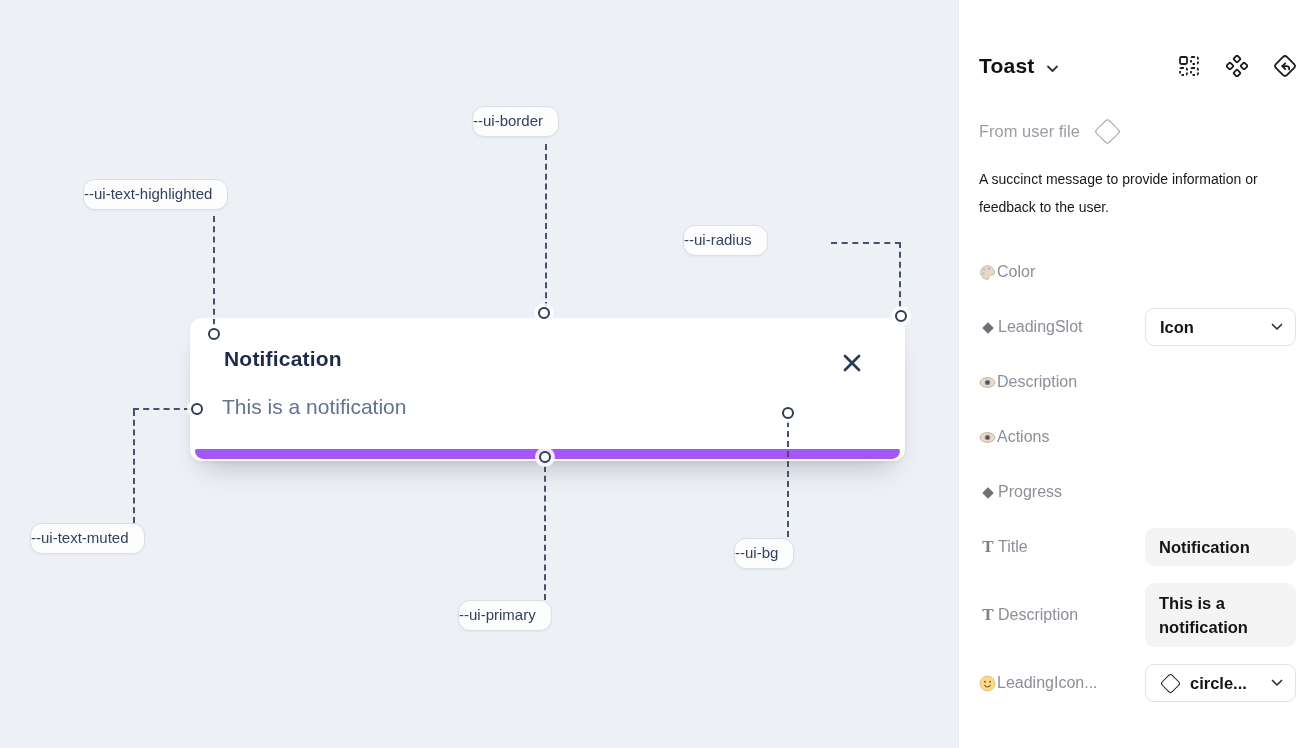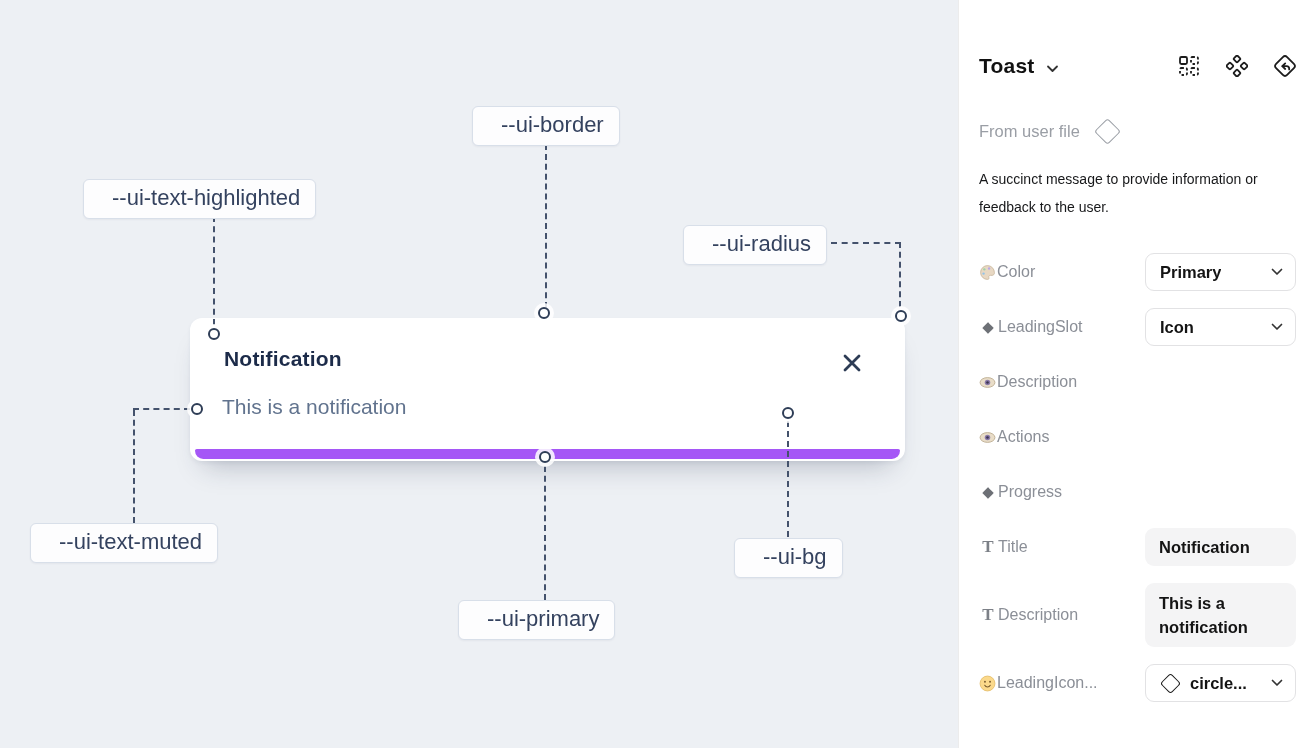--- a/index.html
+++ b/index.html
@@ -44,23 +44,23 @@
     height:10px;
     background:#a557f6;
     border-radius:2px 2px 9px 9px;
   }
 
   
   .pill {
     position:absolute;
     background:#fdfdfe;
     border:1px solid #d8dfe9;
-    border-radius:6px;
-    padding:5px 15px 7px 28px;
-    font-size:22px;
+    border-radius:12px;
+    padding:5px 15px 7px 0;
+    font-size:15px;
     color:#34425f;
     white-space:nowrap;
     box-shadow:0 1px 2px rgba(35,48,77,0.05);
   }
 
   
   .dash-v { position:absolute; width:0; border-left:2px dashed #44526c; }
   .dash-h { position:absolute; height:0; border-top:2px dashed #44526c; }
 
   
@@ -269,28 +269,20 @@
   <div class="prop-row">
     <span class="prop-label">
       <svg class="prop-icon-svg" viewBox="0 0 16 16">
         <path d="M8 1.5 a6.5 6.5 0 1 0 0 13 c1.2 0 1.7-.8 1.3-1.7 -.5-1 .2-2.1 1.4-2.1 h1.6 c1.3 0 2.2-1 2.2-2.4 A6.6 6.6 0 0 0 8 1.5 Z" fill="#e8d8c3" stroke="#c9b79d" stroke-width="0.8"></path>
         <circle cx="5" cy="5" r="1.1" fill="#9fd3a7"></circle>
         <circle cx="9.5" cy="4.2" r="1.1" fill="#b9a7e6"></circle>
         <circle cx="4.3" cy="9" r="1.1" fill="#93c3ea"></circle>
       </svg>
       <span>Color</span>
     </span>
-    <span class="control">
-      <span class="select-box">
-        <span class="select-value">Primary</span>
-        <svg class="select-chevron" width="12" height="8" viewBox="0 0 12 8">
-            <path d="M1.5 1.5 L6 6 L10.5 1.5" stroke="#333" stroke-width="1.7" fill="none" stroke-linecap="round" stroke-linejoin="round"></path>
-          </svg>
-      </span>
-    </span>
   </div>
 
   <div class="prop-row">
     <span class="prop-label">
       <span class="prop-icon-char">◆</span>
       <span>LeadingSlot</span>
     </span>
     <span class="control">
       <span class="select-box">
         <span class="select-value">Icon</span>

